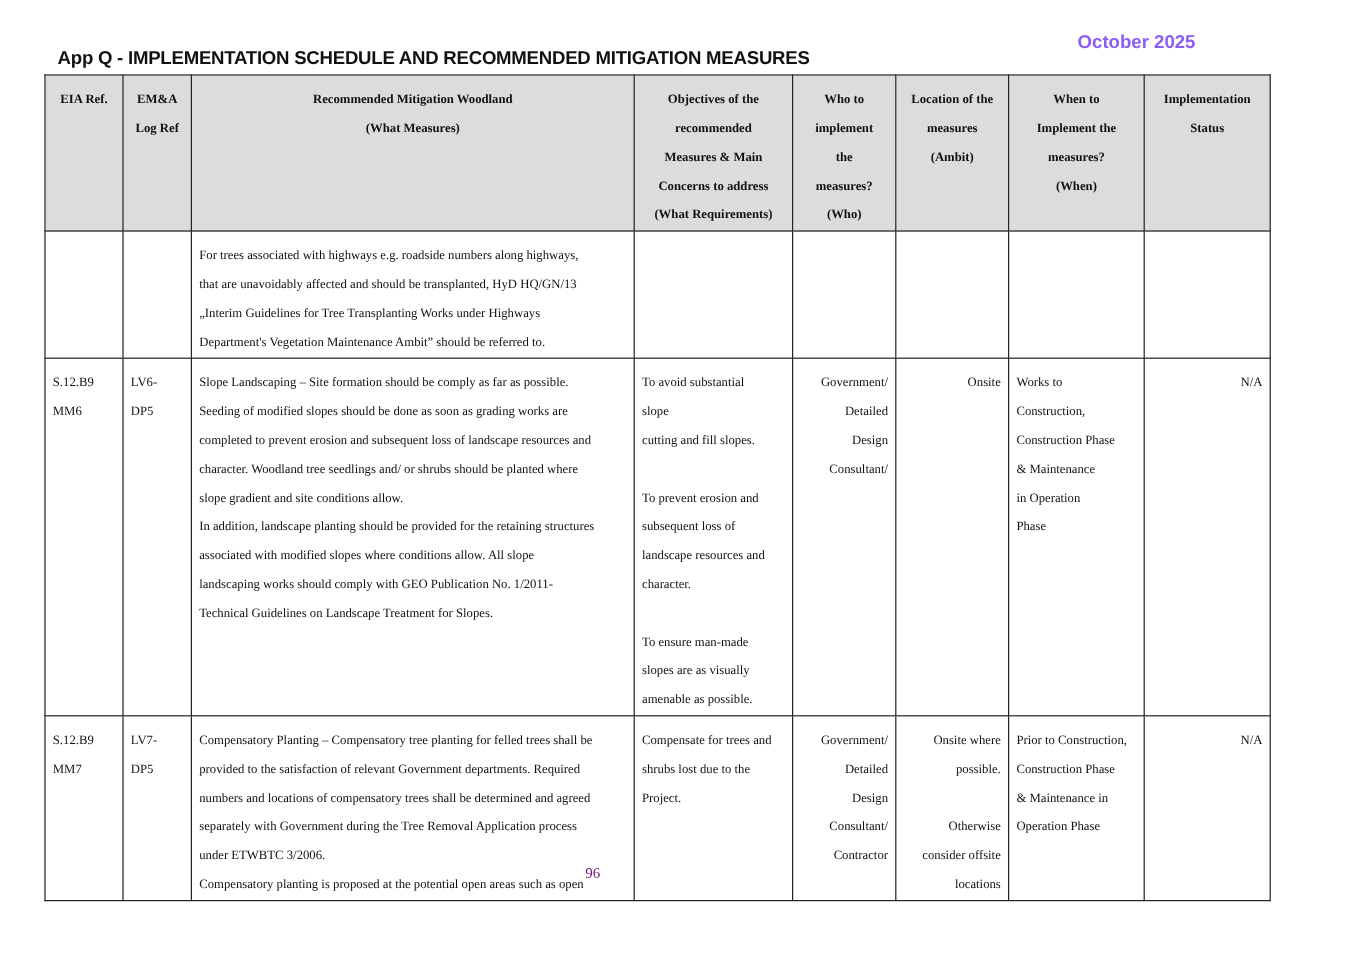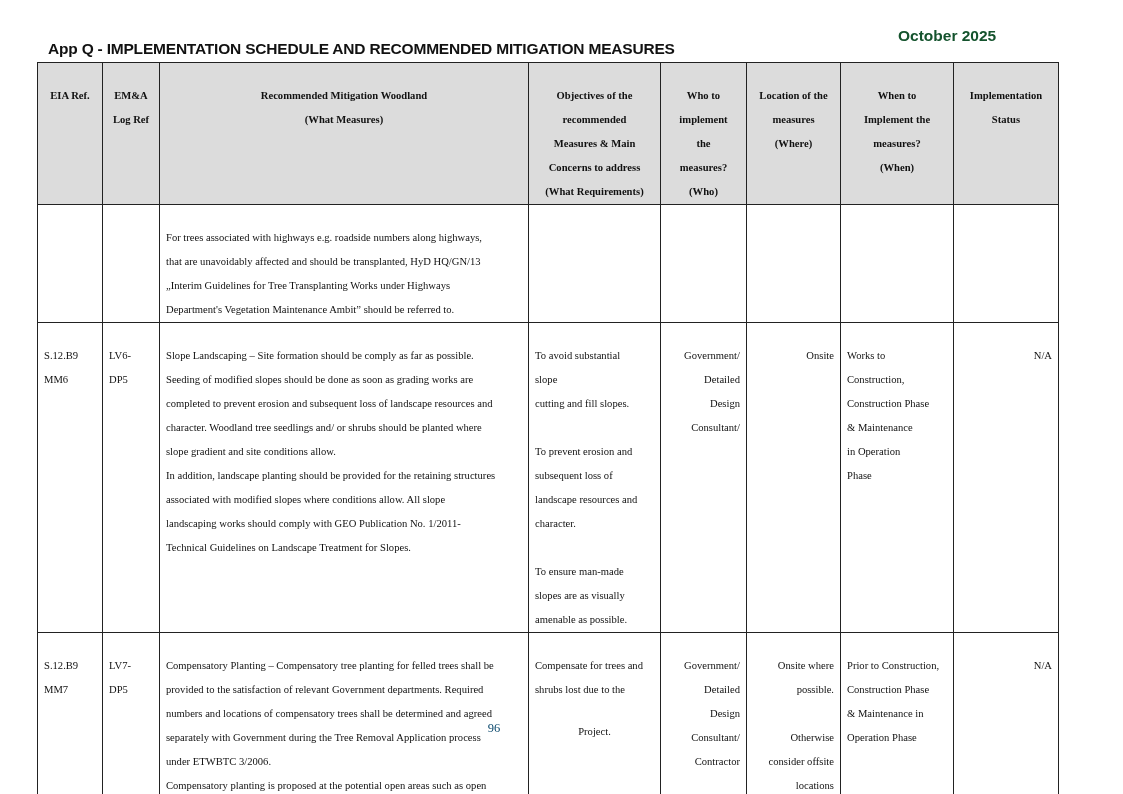--- a/index.html
+++ b/index.html
@@ -5,43 +5,43 @@
   html, body { margin: 0; padding: 0; background: #ffffff; }
   body { width: 1123px; height: 794px; position: relative; overflow: hidden; }
   .hdr-title {
     position: absolute; left: 48px; top: 27px;
     font-family: "Liberation Sans", sans-serif; font-weight: bold;
     font-size: 15.5px; color: #111; letter-spacing: -0.2px; margin-top: 13px;
   }
   .hdr-date {
     position: absolute; left: 898px; top: 27px;
     font-family: "Liberation Sans", sans-serif; font-weight: bold;
-    font-size: 15.5px; color: #14532d;
+    font-size: 15.5px; color: #8b5cf6;
   }
   table.sched {
     position: absolute; left: 37px; top: 62px;
     width: 1021px; border-collapse: collapse; table-layout: fixed;
     font-family: "Liberation Serif", serif; font-size: 10.6px; color: #111;
   }
   table.sched td, table.sched th {
     border: 1.5px solid #222; vertical-align: top;
-    padding: 21px 6px 0 6px; line-height: 24px;
+    padding: 9px 6px 0 6px; line-height: 24px;
   }
   table.sched th {
     background: #dcdcdc; font-weight: bold; text-align: center;
     height: 114px;
   }
   .row-a td { height: 92px; }
   .row-b td { height: 282px; }
   .row-c td { height: 138px; }
   td.center { text-align: right; }
   .line { display: block; min-height: 24px; }
   .page-num {
     position: absolute; left: 0; width: 988px; top: 721px; text-align: center;
-    font-family: "Liberation Serif", serif; font-size: 12.5px; color: #0c4a6e;
+    font-family: "Liberation Serif", serif; font-size: 12.5px; color: #701a75;
   }
 </style>
 </head>
 <body>
 
 <div class="hdr-title">App Q - IMPLEMENTATION SCHEDULE AND RECOMMENDED MITIGATION MEASURES</div>
 <div class="hdr-date">October 2025</div>
 
 <table class="sched">
   <colgroup>
@@ -77,21 +77,21 @@
       <th>
           <span class="line">Who to</span>
           <span class="line">implement</span>
           <span class="line">the</span>
           <span class="line">measures?</span>
           <span class="line">(Who)</span>
         </th>
       <th>
           <span class="line">Location of the</span>
           <span class="line">measures</span>
-          <span class="line">(Where)</span>
+          <span class="line">(Ambit)</span>
         </th>
       <th>
           <span class="line">When to</span>
           <span class="line">Implement the</span>
           <span class="line">measures?</span>
           <span class="line">(When)</span>
         </th>
       <th>
           <span class="line">Implementation</span>
           <span class="line">Status</span>
@@ -182,21 +182,21 @@
           <span class="line">Compensatory Planting – Compensatory tree planting for felled trees shall be</span>
           <span class="line">provided to the satisfaction of relevant Government departments. Required</span>
           <span class="line">numbers and locations of compensatory trees shall be determined and agreed</span>
           <span class="line">separately with Government during the Tree Removal Application process</span>
           <span class="line">under ETWBTC 3/2006.</span>
           <span class="line">Compensatory planting is proposed at the potential open areas such as open</span>
         </td>
       <td class="center-obj">
           <span class="line">Compensate for trees and</span>
           <span class="line">shrubs lost due to the</span>
-          <span class="line" style="text-align: center; margin-top: 18px;">Project.</span>
+          <span class="line" style="text-align: left;">Project.</span>
         </td>
       <td class="center">
           <span class="line">Government/</span>
           <span class="line">Detailed</span>
           <span class="line">Design</span>
           <span class="line">Consultant/</span>
           <span class="line">Contractor</span>
         </td>
       <td class="center">
           <span class="line">Onsite where</span>

